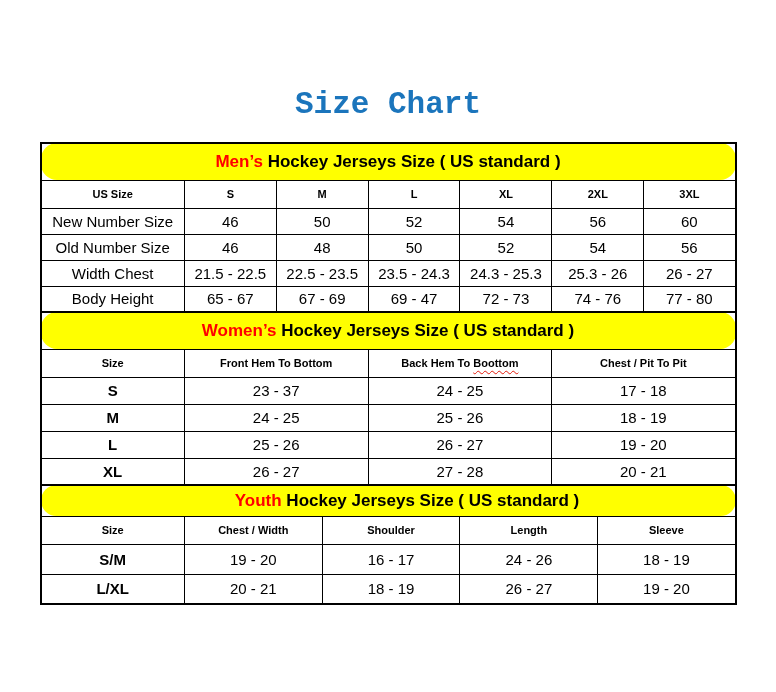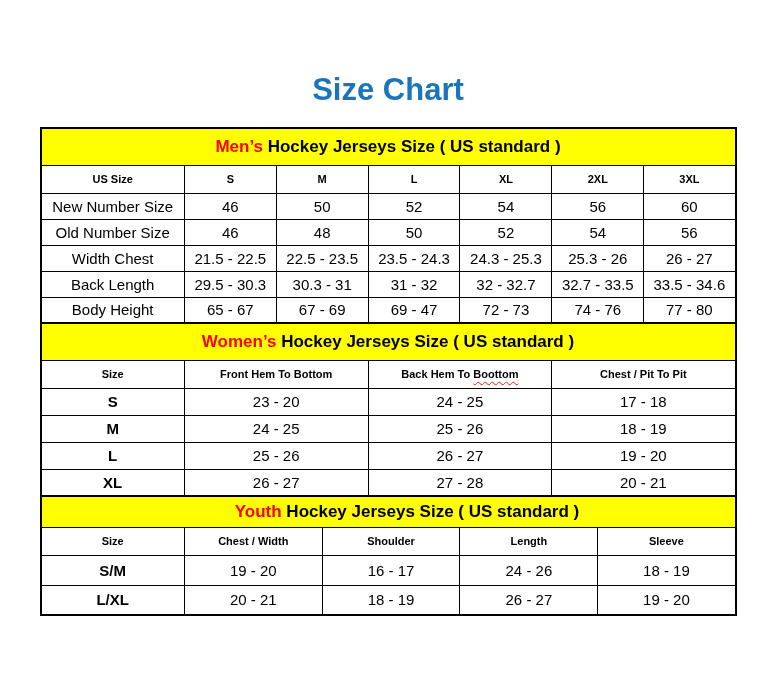--- a/index.html
+++ b/index.html
@@ -11,27 +11,28 @@
   }
   * { box-sizing: border-box; }
   html, body {
     margin: 0; padding: 0;
     width: 776px; height: 692px;
     background: #ffffff;
     font-family: "Liberation Sans", sans-serif;
     overflow: hidden;
   }
   .page-title {
-    margin: 0;
+    margin: 15px;
     padding-top: 72px;
     text-align: center;
     font-size: 31px;
     line-height: 36px;
     font-weight: bold;
     color: var(--accent-blue);
+    font-family: Liberation Mono, monospace;
   }
   .tables-wrap {
     width: 697px;
     margin: 19px auto 0 auto;
   }
   table.size-table {
     width: 100%;
     border-collapse: collapse;
     table-layout: fixed;
     border: 2px solid var(--border-black);
@@ -44,20 +45,21 @@
     color: #000000;
     padding: 1px 2px;
     overflow: hidden;
     white-space: nowrap;
   }
   td.banner {
     background: var(--band-yellow);
     height: 37px;
     font-weight: bold;
     font-size: 17px;
+    border-radius: 16px;
   }
   .youth td.banner { height: 31px; padding-left: 40px; }
   td.banner .hl { color: var(--highlight-red); }
   td.head-cell {
     font-weight: bold;
     font-size: 11px;
     height: 28px;
   }
   td.data-cell {
     font-size: 15px;
@@ -126,29 +128,20 @@
           <tr>
             <td class="data-cell first">Width Chest</td>
             <td class="data-cell">21.5 - 22.5</td>
             <td class="data-cell">22.5 - 23.5</td>
             <td class="data-cell">23.5 - 24.3</td>
             <td class="data-cell">24.3 - 25.3</td>
             <td class="data-cell">25.3 - 26</td>
             <td class="data-cell">26 - 27</td>
           </tr>
           <tr>
-            <td class="data-cell first">Back Length</td>
-            <td class="data-cell">29.5 - 30.3</td>
-            <td class="data-cell">30.3 - 31</td>
-            <td class="data-cell">31 - 32</td>
-            <td class="data-cell">32 - 32.7</td>
-            <td class="data-cell">32.7 - 33.5</td>
-            <td class="data-cell">33.5 - 34.6</td>
-          </tr>
-          <tr>
             <td class="data-cell first">Body Height</td>
             <td class="data-cell">65 - 67</td>
             <td class="data-cell">67 - 69</td>
             <td class="data-cell">69 - 47</td>
             <td class="data-cell">72 - 73</td>
             <td class="data-cell">74 - 76</td>
             <td class="data-cell">77 - 80</td>
           </tr>
         </tbody>
       </table>
@@ -164,21 +157,21 @@
             <td colspan="4" class="banner"><span class="hl">Women’s</span> Hockey Jerseys Size ( US standard )</td>
           </tr>
           <tr>
             <td class="head-cell">Size</td>
             <td class="head-cell">Front Hem To Bottom</td>
             <td class="head-cell">Back Hem To <span class="squiggle">Boottom</span></td>
             <td class="head-cell">Chest / Pit To Pit</td>
           </tr>
           <tr>
             <td class="data-cell first">S</td>
-            <td class="data-cell">23 - 20</td>
+            <td class="data-cell">23 - 37</td>
             <td class="data-cell">24 - 25</td>
             <td class="data-cell">17 - 18</td>
           </tr>
           <tr>
             <td class="data-cell first">M</td>
             <td class="data-cell">24 - 25</td>
             <td class="data-cell">25 - 26</td>
             <td class="data-cell">18 - 19</td>
           </tr>
           <tr>

